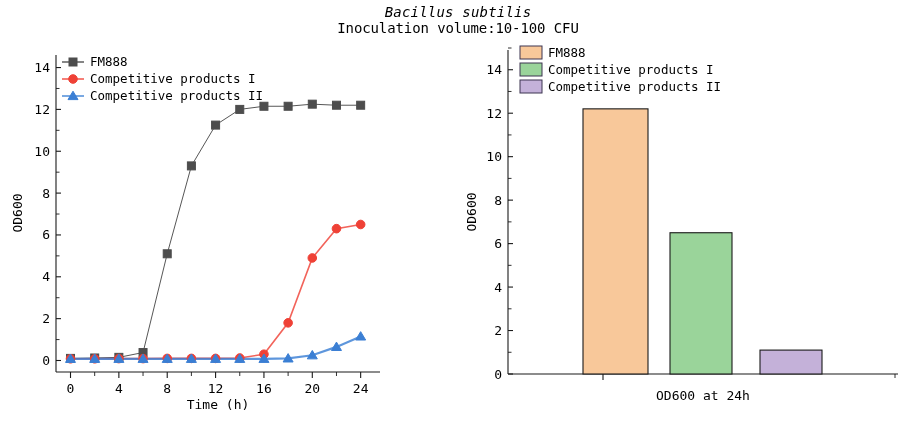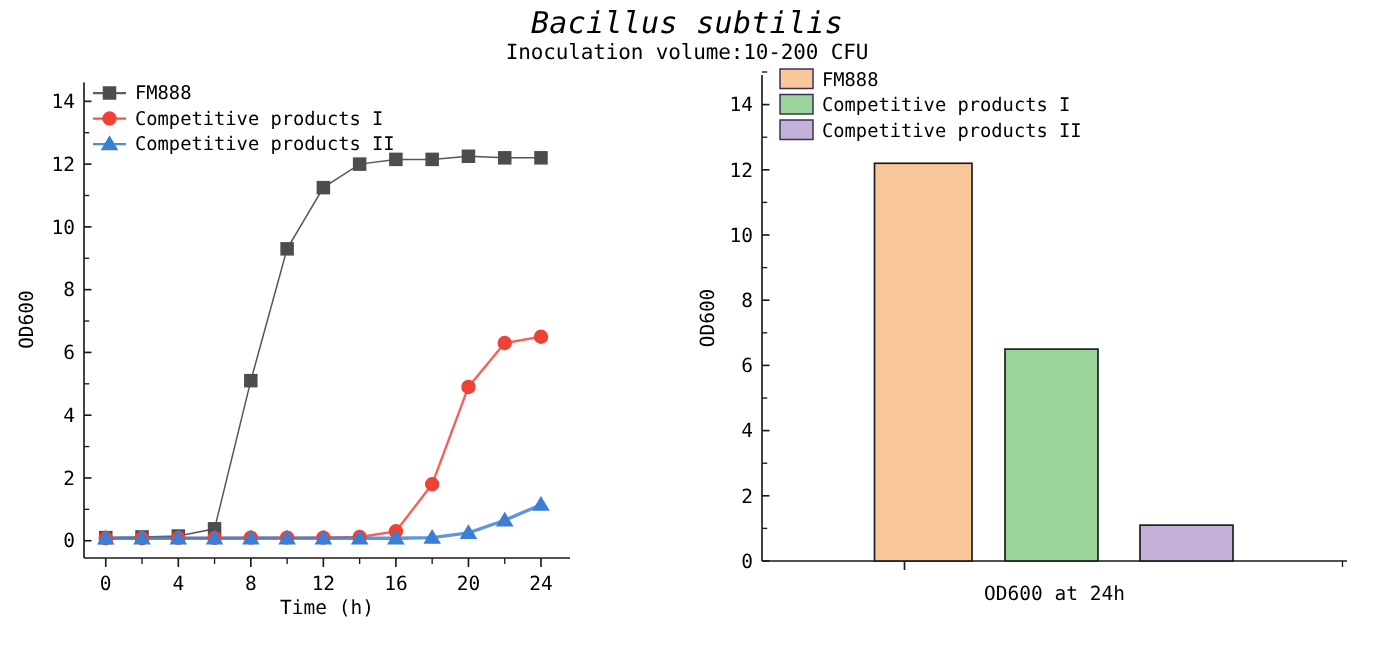--- a/index.html
+++ b/index.html
@@ -25,21 +25,21 @@
     left: 0;
     top: 4px;
     width: 916px;
     text-align: center;
     line-height: 1.15;
     pointer-events: none;
   }
   .title-species {
     display: block;
     font-style: italic;
-    font-size: 20px;
+    font-size: 14px;
     color: #000000;
     letter-spacing: 0.2px;
   }
   .title-sub {
     display: block;
     font-size: 14px;
     color: #000000;
     letter-spacing: -0.1px;
   }
   .panel {
@@ -80,21 +80,21 @@
     stroke-width: 0.9;
   }
 </style>
 </head>
 <body>
 
 <div id="figure">
 
   <div class="title-block">
     <span class="title-species">Bacillus subtilis</span>
-    <span class="title-sub">Inoculation volume:10-200 CFU</span>
+    <span class="title-sub">Inoculation volume:10-100 CFU</span>
   </div>
 
   <div class="panel" id="panel-left">
     <svg width="458" height="430" viewBox="0 0 458 430">
 
       <g>
         <line class="axis-line" x1="56" y1="55" x2="56" y2="372"></line>
         <line class="axis-line" x1="56" y1="372" x2="380" y2="372"></line>
       </g>
 

